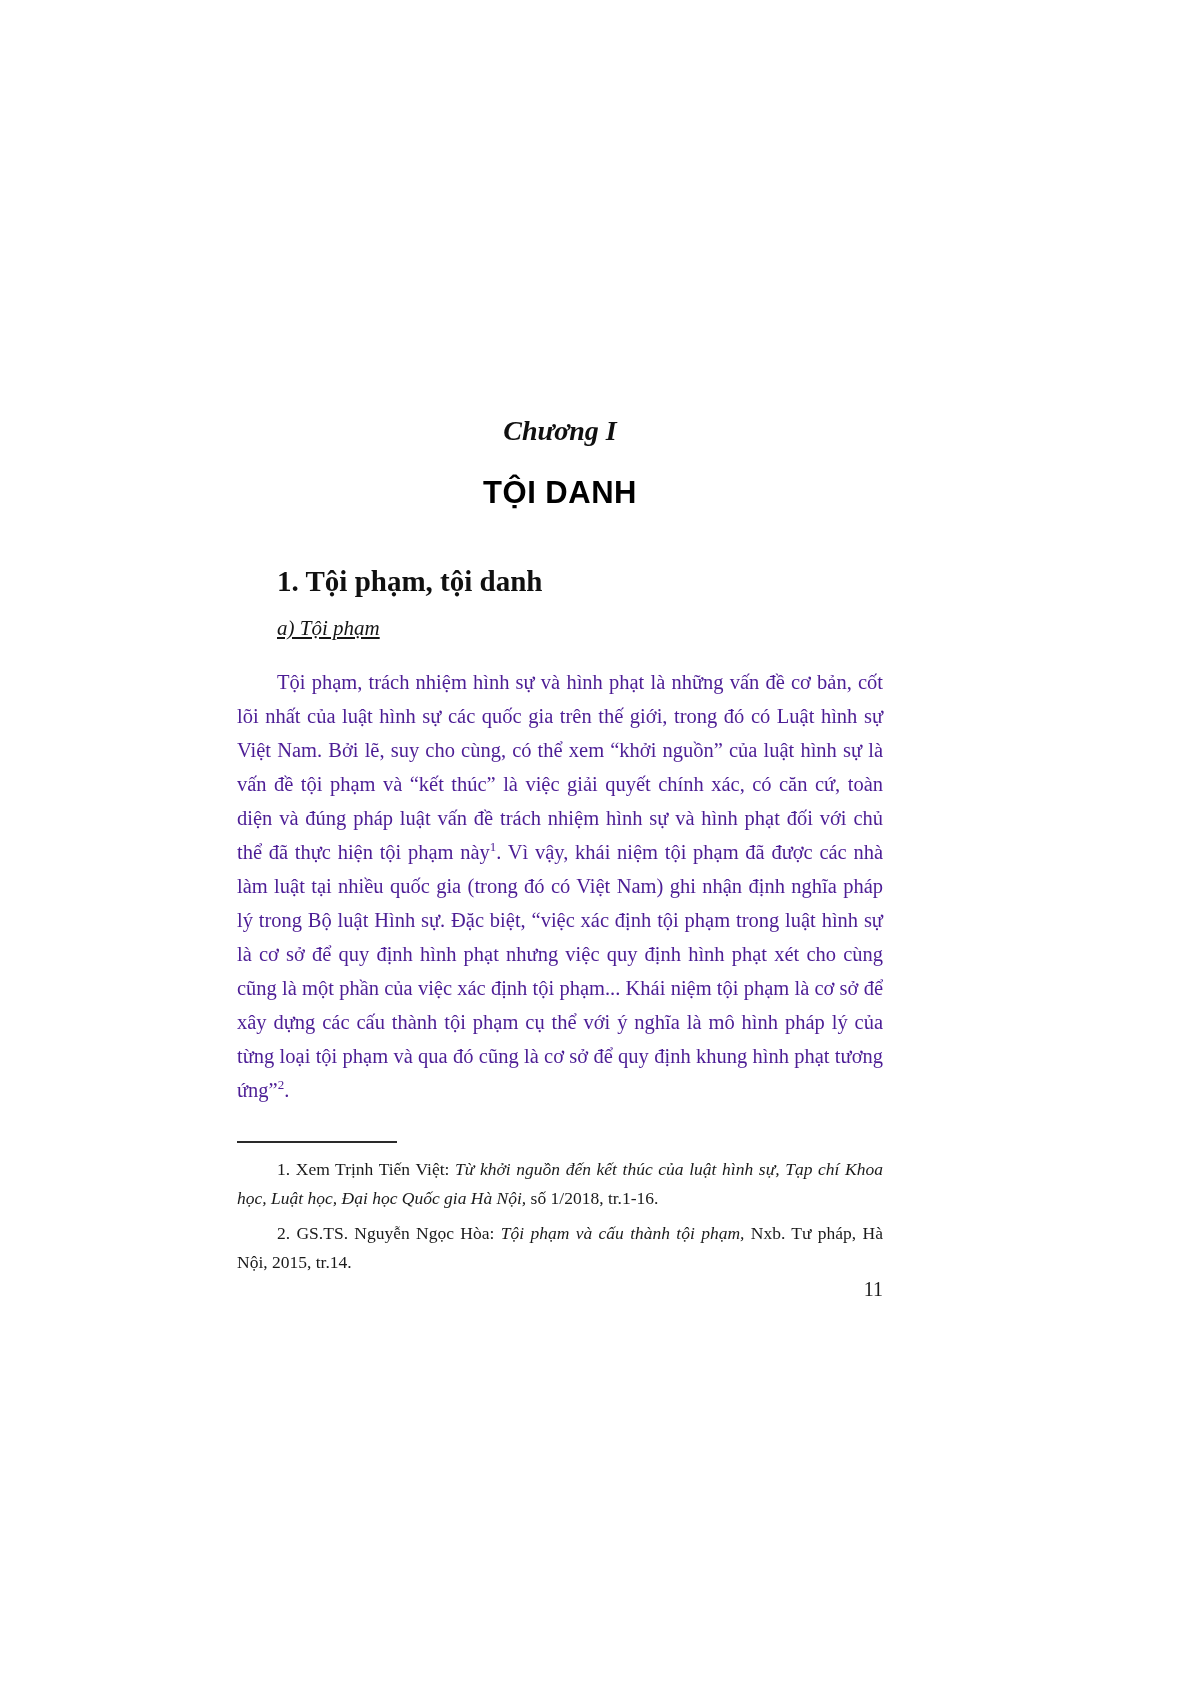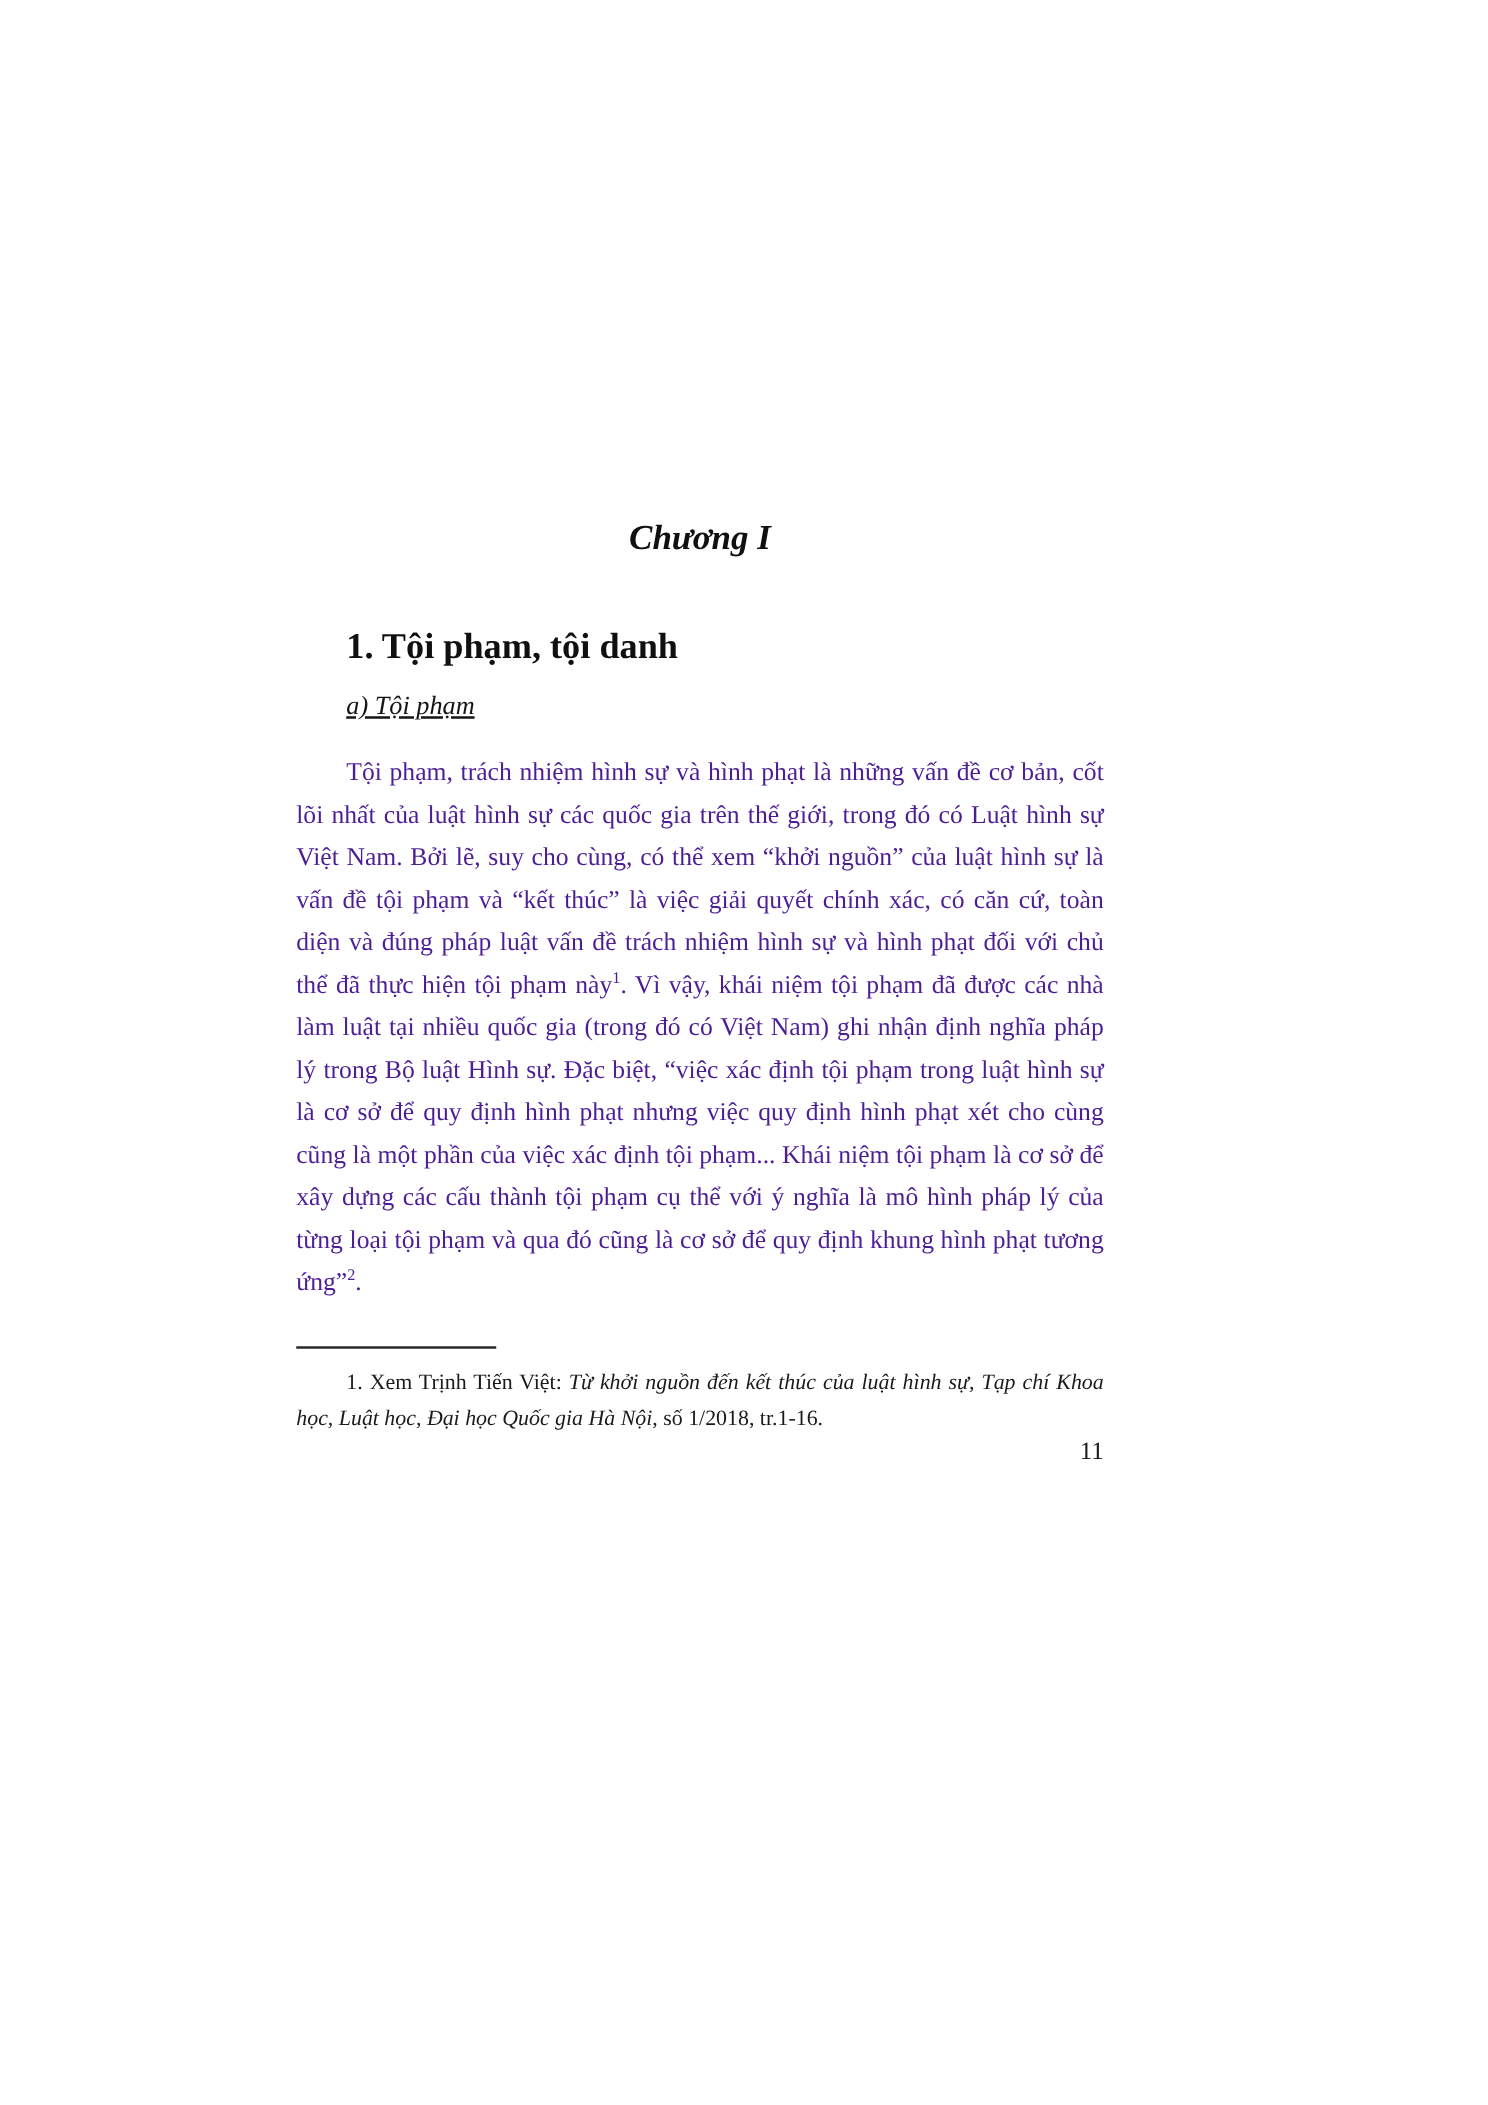--- a/index.html
+++ b/index.html
@@ -91,27 +91,29 @@
     color: #1a1a1a;
   }
 </style>
 </head>
 <body>
 
 <div class="content">
 
   <h2 class="chapter-label">Chương I</h2>
 
+  <h1 class="chapter-title">TỘI DANH</h1>
 
   <h3 class="section-heading">1. Tội phạm, tội danh</h3>
 
   <p class="subsection-heading">a) Tội phạm</p>
 
   <p class="body-paragraph"><span>Tội phạm, trách nhiệm hình sự và hình phạt là những vấn đề cơ bản, cốt lõi nhất của luật hình sự các quốc gia trên thế giới, trong đó có Luật hình sự Việt Nam. Bởi lẽ, suy cho cùng, có thể xem “khởi nguồn” của luật hình sự là vấn đề tội phạm và “kết thúc” là việc giải quyết chính xác, có căn cứ, toàn diện và đúng pháp luật vấn đề trách nhiệm hình sự và hình phạt đối với chủ thể đã thực hiện tội phạm này</span><sup>1</sup><span>. Vì vậy, khái niệm tội phạm đã được các nhà làm luật tại nhiều quốc gia (trong đó có Việt Nam) ghi nhận định nghĩa pháp lý trong Bộ luật Hình sự. Đặc biệt, “việc xác định tội phạm trong luật hình sự là cơ sở để quy định hình phạt nhưng việc quy định hình phạt xét cho cùng cũng là một phần của việc xác định tội phạm... Khái niệm tội phạm là cơ sở để xây dựng các cấu thành tội phạm cụ thể với ý nghĩa là mô hình pháp lý của từng loại tội phạm và qua đó cũng là cơ sở để quy định khung hình phạt tương ứng”</span><sup>2</sup><span>.</span></p>
 
   <hr class="footnote-rule">
 
   <p class="footnote"><span>1. Xem Trịnh Tiến Việt: </span><em>Từ khởi nguồn đến kết thúc của luật hình sự, Tạp chí Khoa học, Luật học, Đại học Quốc gia Hà Nội,</em><span> số 1/2018, tr.1-16.</span></p>
 
+  <p class="footnote"><span>2. GS.TS. Nguyễn Ngọc Hòa: </span><em>Tội phạm và cấu thành tội phạm,</em><span> Nxb. Tư pháp, Hà Nội, 2015, tr.14.</span></p>
 
   <div class="page-number">11</div>
 
 </div>
 
 </body></html>

